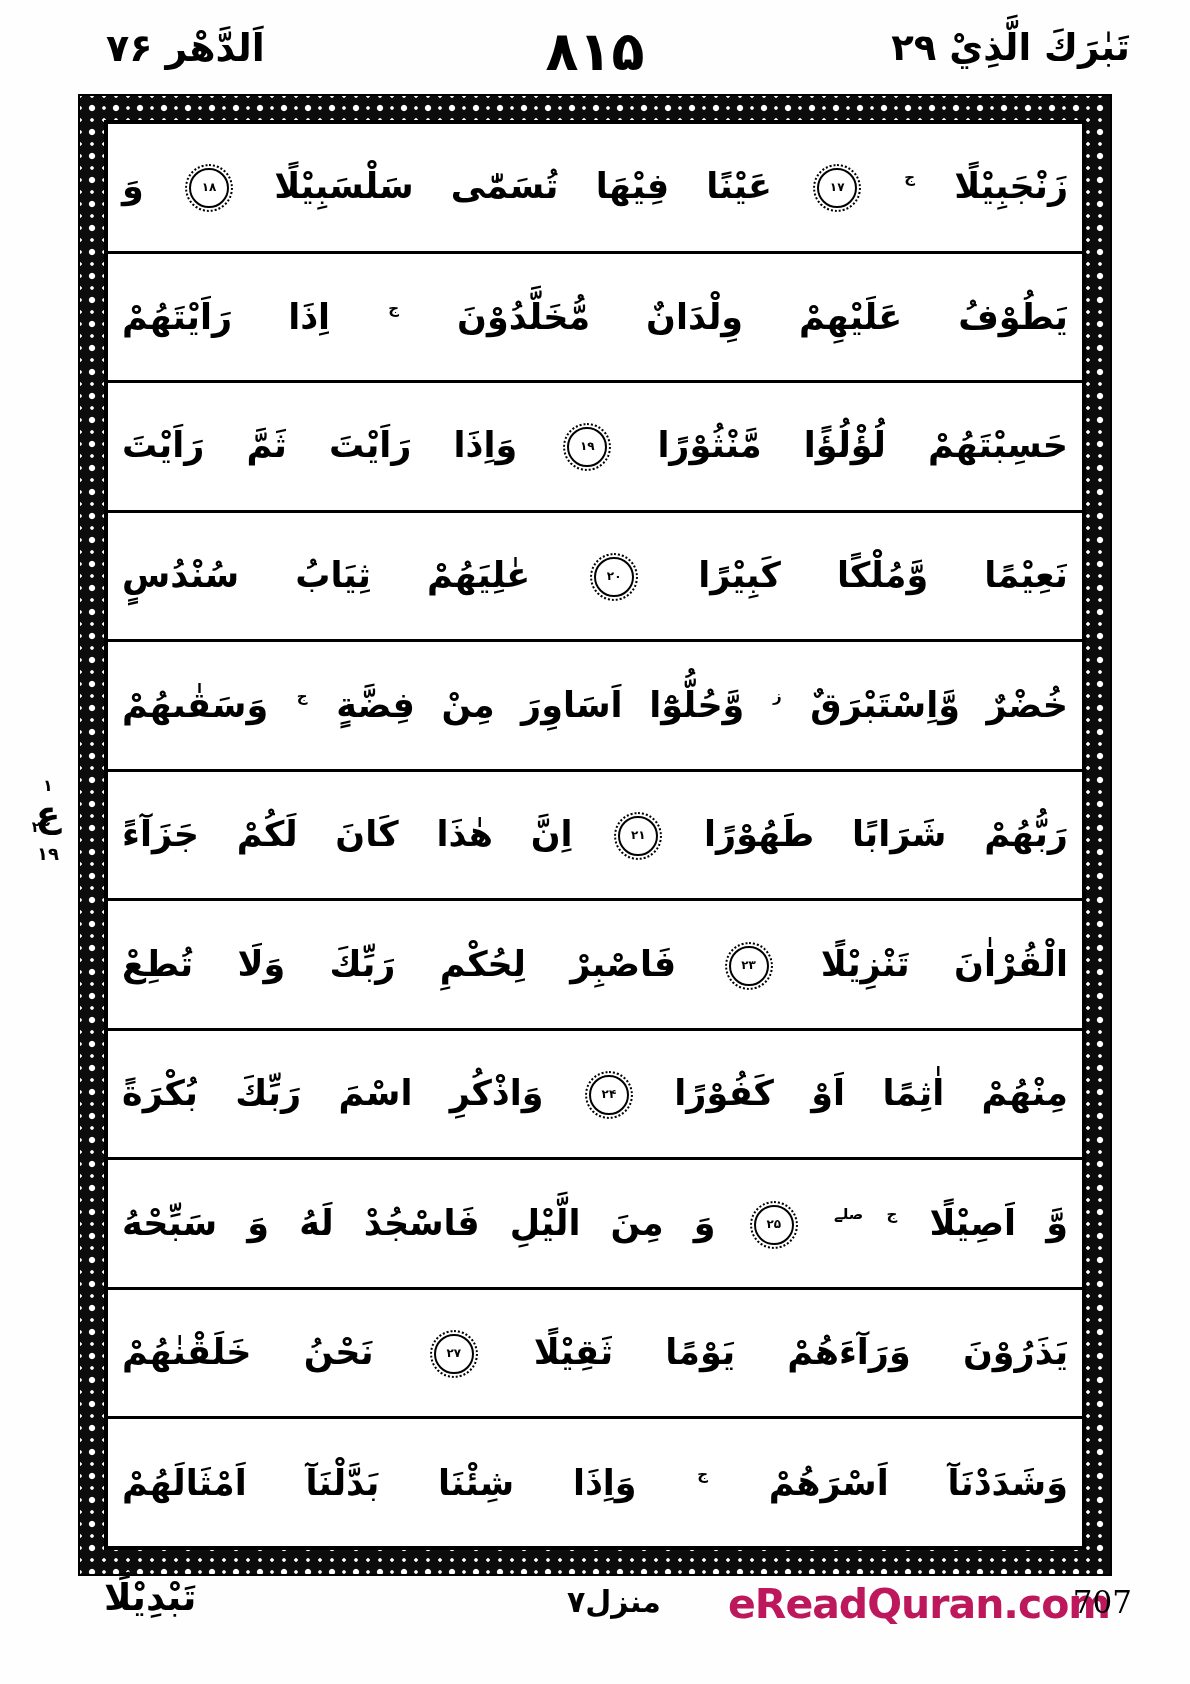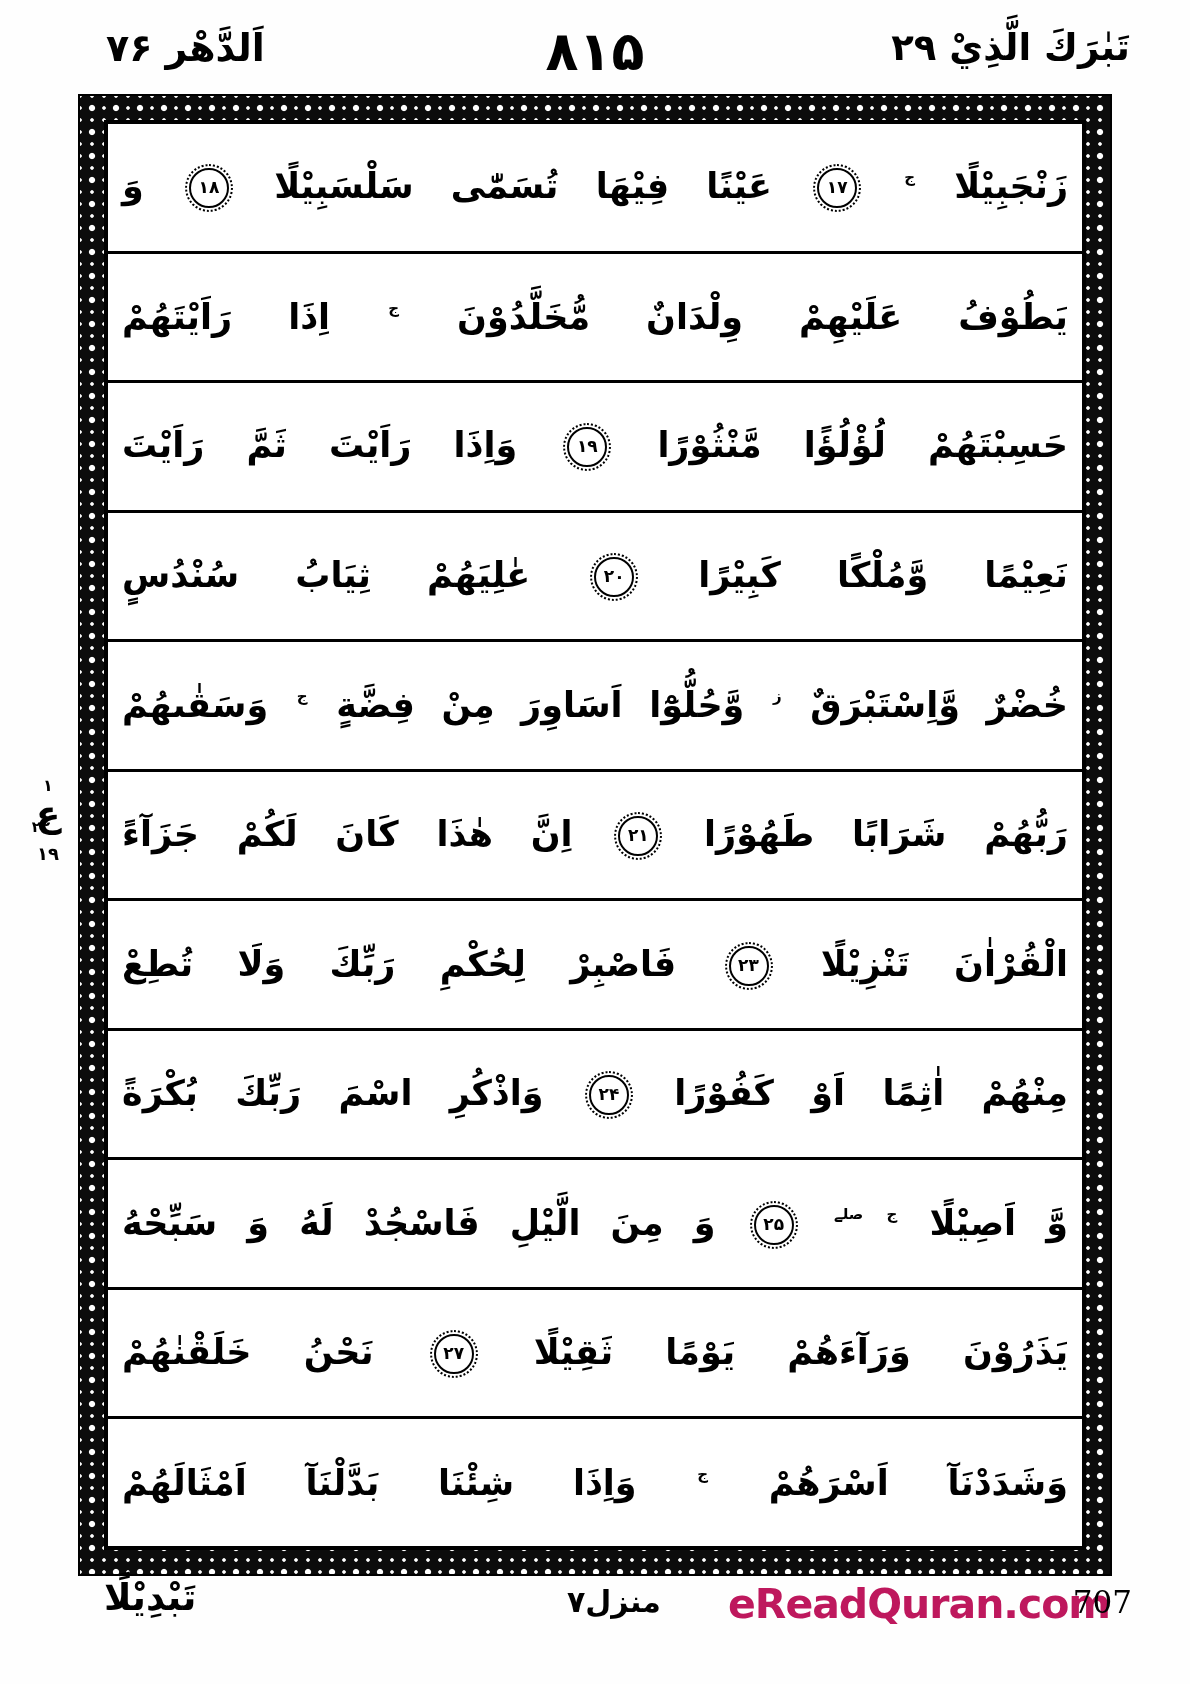--- a/index.html
+++ b/index.html
@@ -37,21 +37,21 @@
   .qline-text{
     width:100%; direction:rtl; unicode-bidi:plaintext;
     text-align:justify; text-align-last:justify;
     font-weight:bold; font-size:35px; line-height:1.15;
   }
   .ayah-marker{
     display:inline-block; width:36px; height:36px; line-height:34px;
     text-align:center; text-align-last:center;
     border:2px solid #000; border-radius:50%;
     outline:2px dotted #000; outline-offset:2px;
-    font-size:17px; font-weight:bold; vertical-align:middle; margin:0 8px;
+    font-size:12px; font-weight:bold; vertical-align:middle; margin:0 8px;
   }
   .waqf{
     position:relative; top:-16px; font-size:15px; font-weight:bold; margin:0 2px;
   }
   
   .ruku{
     position:absolute; left:20px; top:778px; width:56px; text-align:center;
     direction:rtl; font-weight:bold; line-height:1;
   }
   .ruku .r-top{display:block; font-size:16px; margin-bottom:2px;}

